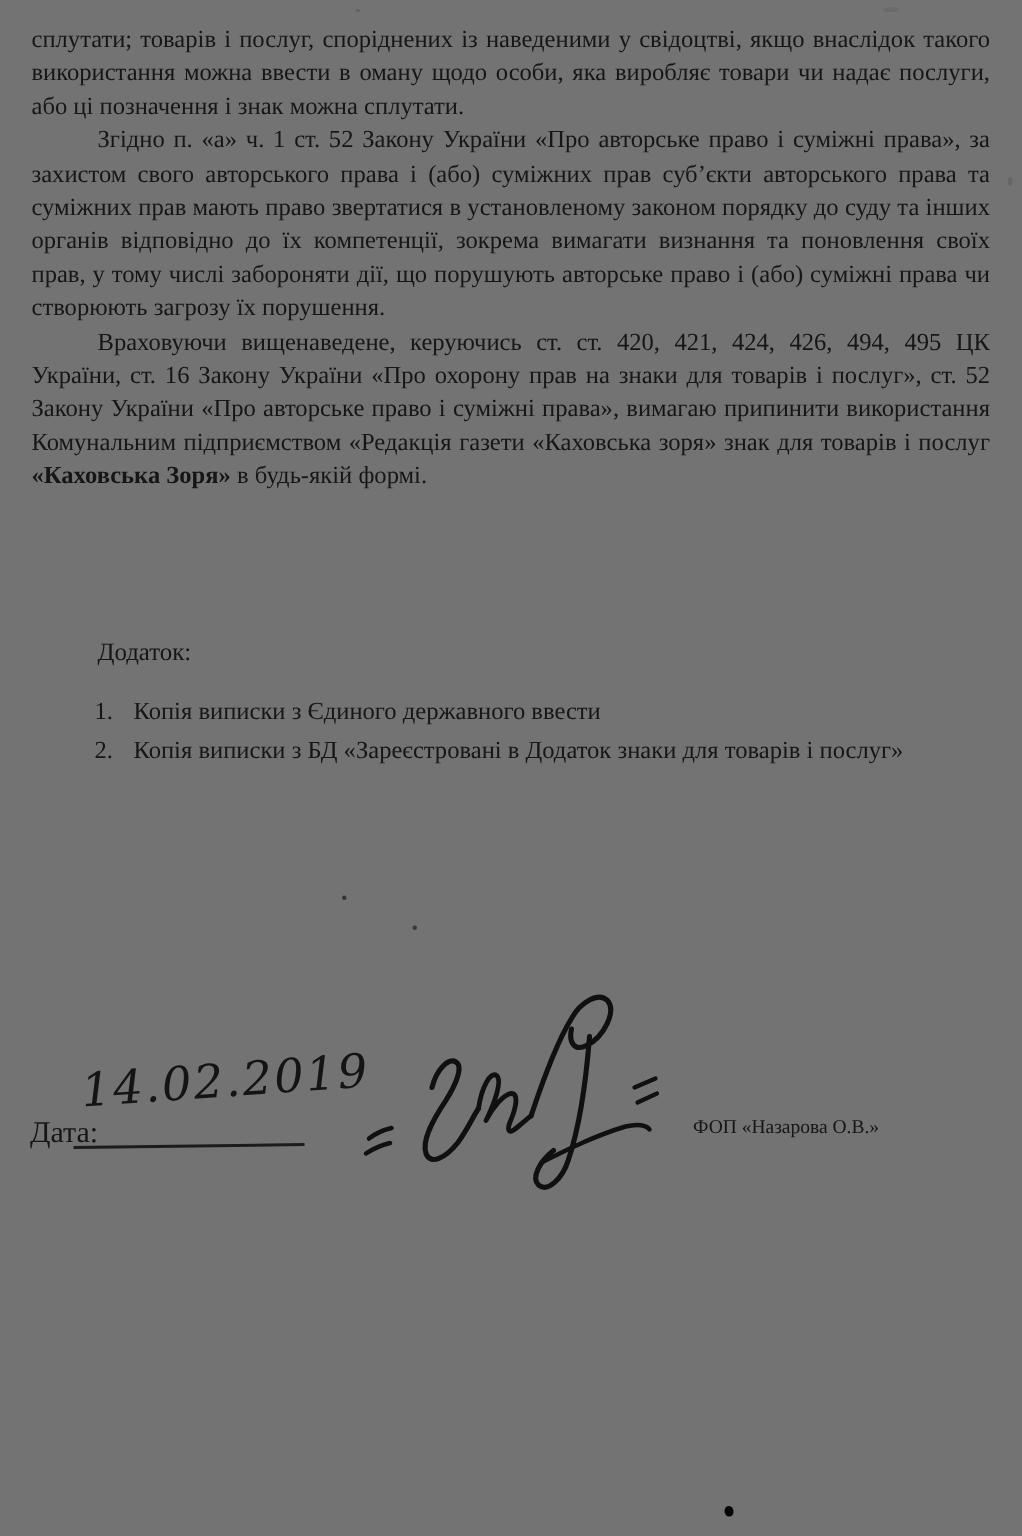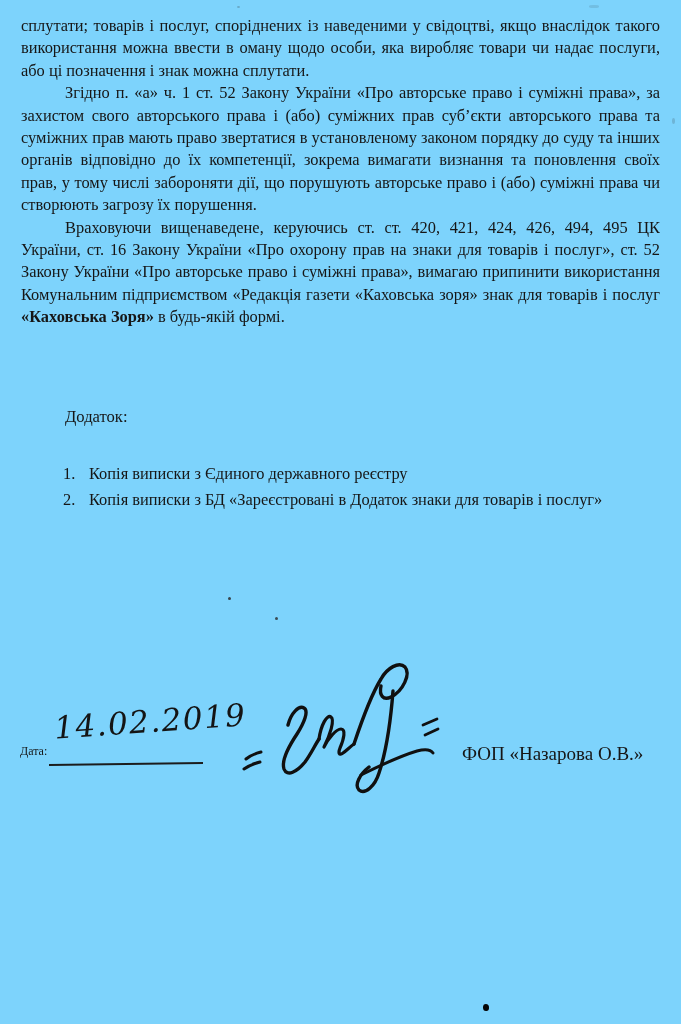--- a/index.html
+++ b/index.html
@@ -1,59 +1,59 @@
 <!DOCTYPE html>
 <html lang="uk"><head>
 <meta charset="utf-8">
 <style>
   html,body { margin:0; padding:0; background:#e8e8e8; }
   .page {
     position:relative;
     width:681px; height:1024px;
     margin:0 auto;
-    background:#7dd3fc;
+    background:#737373;
     font-family:"Liberation Serif","DejaVu Serif",serif;
     color:#161616;
     overflow:hidden;
   }
   .body-text {
     position:absolute; left:21px; top:15px; width:639px;
     font-size:16.4px; line-height:22.4px;
     text-align:justify;
   }
   .body-text p { margin:0; text-indent:44px; }
   .body-text p.cont { text-indent:0; }
   .mark { font-weight:bold; text-underline-offset:3px; }
 
   .att-heading {
-    position:absolute; left:65px; top:407px;
+    position:absolute; left:65px; top:425px;
     font-size:16.6px;
   }
   .att-list {
     position:absolute; left:63px; top:463px;
     font-size:16.4px;
   }
   .att-item { display:flex; line-height:22px; margin-bottom:4px; }
   .att-num { width:26px; flex:0 0 26px; }
 
-  .sig-date-label { position:absolute; left:20px; top:744px; font-size:12px; }
+  .sig-date-label { position:absolute; left:20px; top:744px; font-size:20px; }
   .sig-date-value {
     position:absolute; left:54px; top:703px;
     font-family:"DejaVu Serif",serif;
     font-style:italic; font-size:31px; letter-spacing:1.5px;
     color:#141414;
     transform:rotate(-4deg);
     white-space:nowrap;
   }
   .sig-underline {
     position:absolute; left:49px; top:763px; width:154px; height:2px;
     background:#1c1c1c; transform:rotate(-0.7deg);
   }
   .sig-svg { position:absolute; left:233px; top:653px; }
-  .sig-signer { position:absolute; left:462px; top:743px; font-size:19px; white-space:nowrap; }
+  .sig-signer { position:absolute; left:462px; top:743px; font-size:13px; white-space:nowrap; }
 
   .scan-dot {
     position:absolute; left:483px; top:1004px; width:6px; height:7px;
     background:#050505; border-radius:55% 60% 50% 58%;
   }
   .speck { position:absolute; background:#2a2a2a; border-radius:50%; }
   .speck.s1 { left:228px; top:597px; width:3px; height:3px; opacity:.85; }
   .speck.s2 { left:275px; top:617px; width:3px; height:3px; opacity:.8; }
   .speck.s3 { left:237px; top:6px;  width:3px; height:2px; opacity:.25; }
   .speck.s4 { left:589px; top:5px;  width:10px; height:3px; opacity:.12; border-radius:40%; }
@@ -68,21 +68,21 @@
     <p class="cont">сплутати; товарів і послуг, споріднених із наведеними у свідоцтві, якщо внаслідок такого використання можна ввести в оману щодо особи, яка виробляє товари чи надає послуги, або ці позначення і знак можна сплутати.</p>
     <p>Згідно п. «а» ч. 1 ст. 52 Закону України «Про авторське право і суміжні права», за захистом свого авторського права і (або) суміжних прав суб’єкти авторського права та суміжних прав мають право звертатися в установленому законом порядку до суду та інших органів відповідно до їх компетенції, зокрема вимагати визнання та поновлення своїх прав, у тому числі забороняти дії, що порушують авторське право і (або) суміжні права чи створюють загрозу їх порушення.</p>
     <p><span>Враховуючи вищенаведене, керуючись ст. ст. 420, 421, 424, 426, 494, 495 ЦК України, ст. 16 Закону України «Про охорону прав на знаки для товарів і послуг», ст. 52 Закону України «Про авторське право і суміжні права», вимагаю припинити використання Комунальним підприємством «Редакція газети «Каховська зоря» знак для товарів і послуг </span><span class="mark">«Каховська Зоря»</span><span> в будь-якій формі.</span></p>
   </div>
 
   <div class="att-heading">Додаток:</div>
 
   <div class="att-list">
     <div class="att-item">
       <span class="att-num">1.</span>
-      <span>Копія виписки з Єдиного державного реєстру</span>
+      <span>Копія виписки з Єдиного державного ввести</span>
     </div>
     <div class="att-item">
       <span class="att-num">2.</span>
       <span>Копія виписки з БД «Зареєстровані в Додаток знаки для товарів і послуг»</span>
     </div>
   </div>
 
   <div class="sig-date-label">Дата:</div>
   <div class="sig-date-value">14.02.2019</div>
   <div class="sig-underline"></div>

